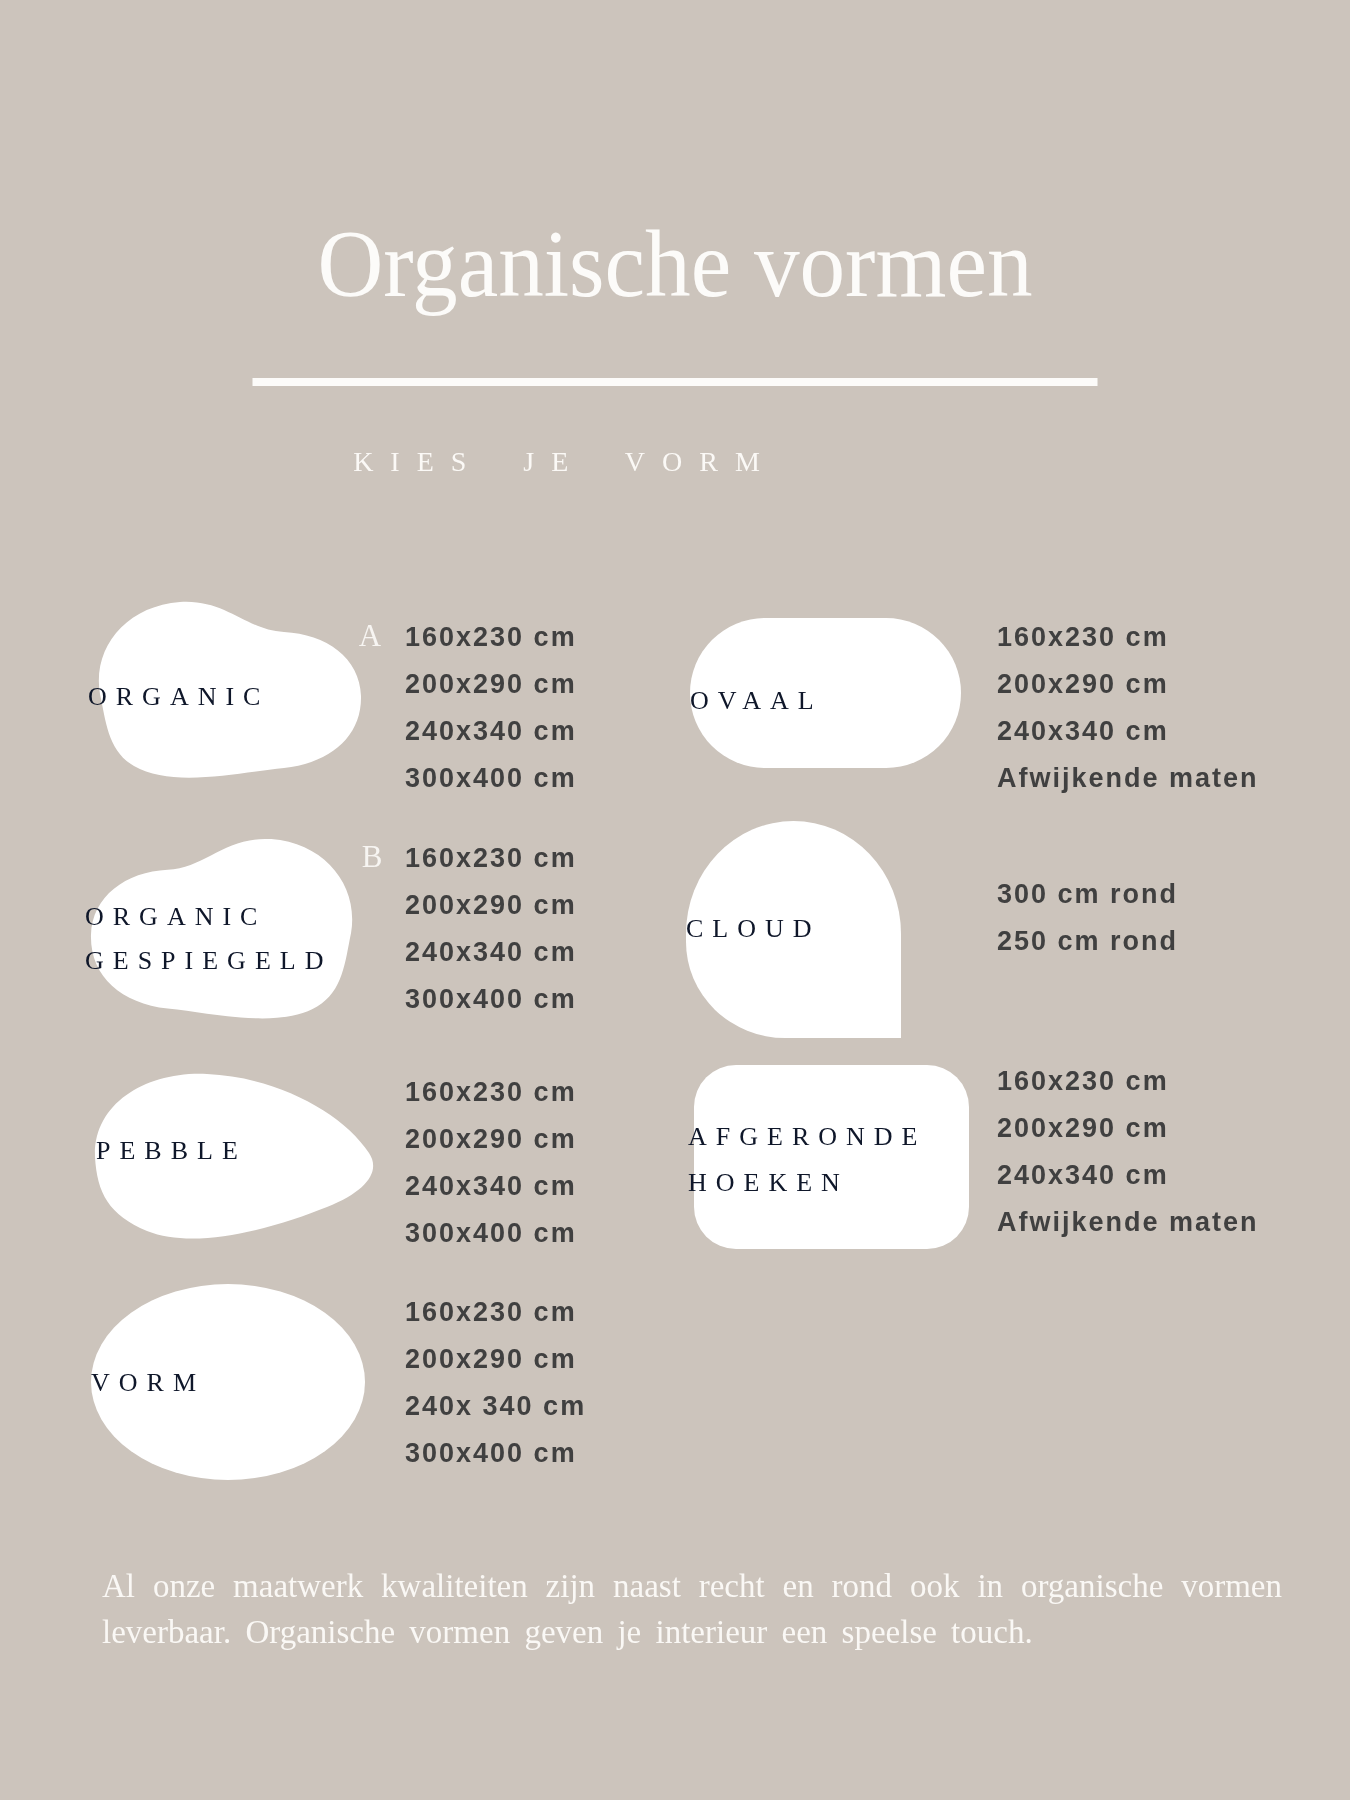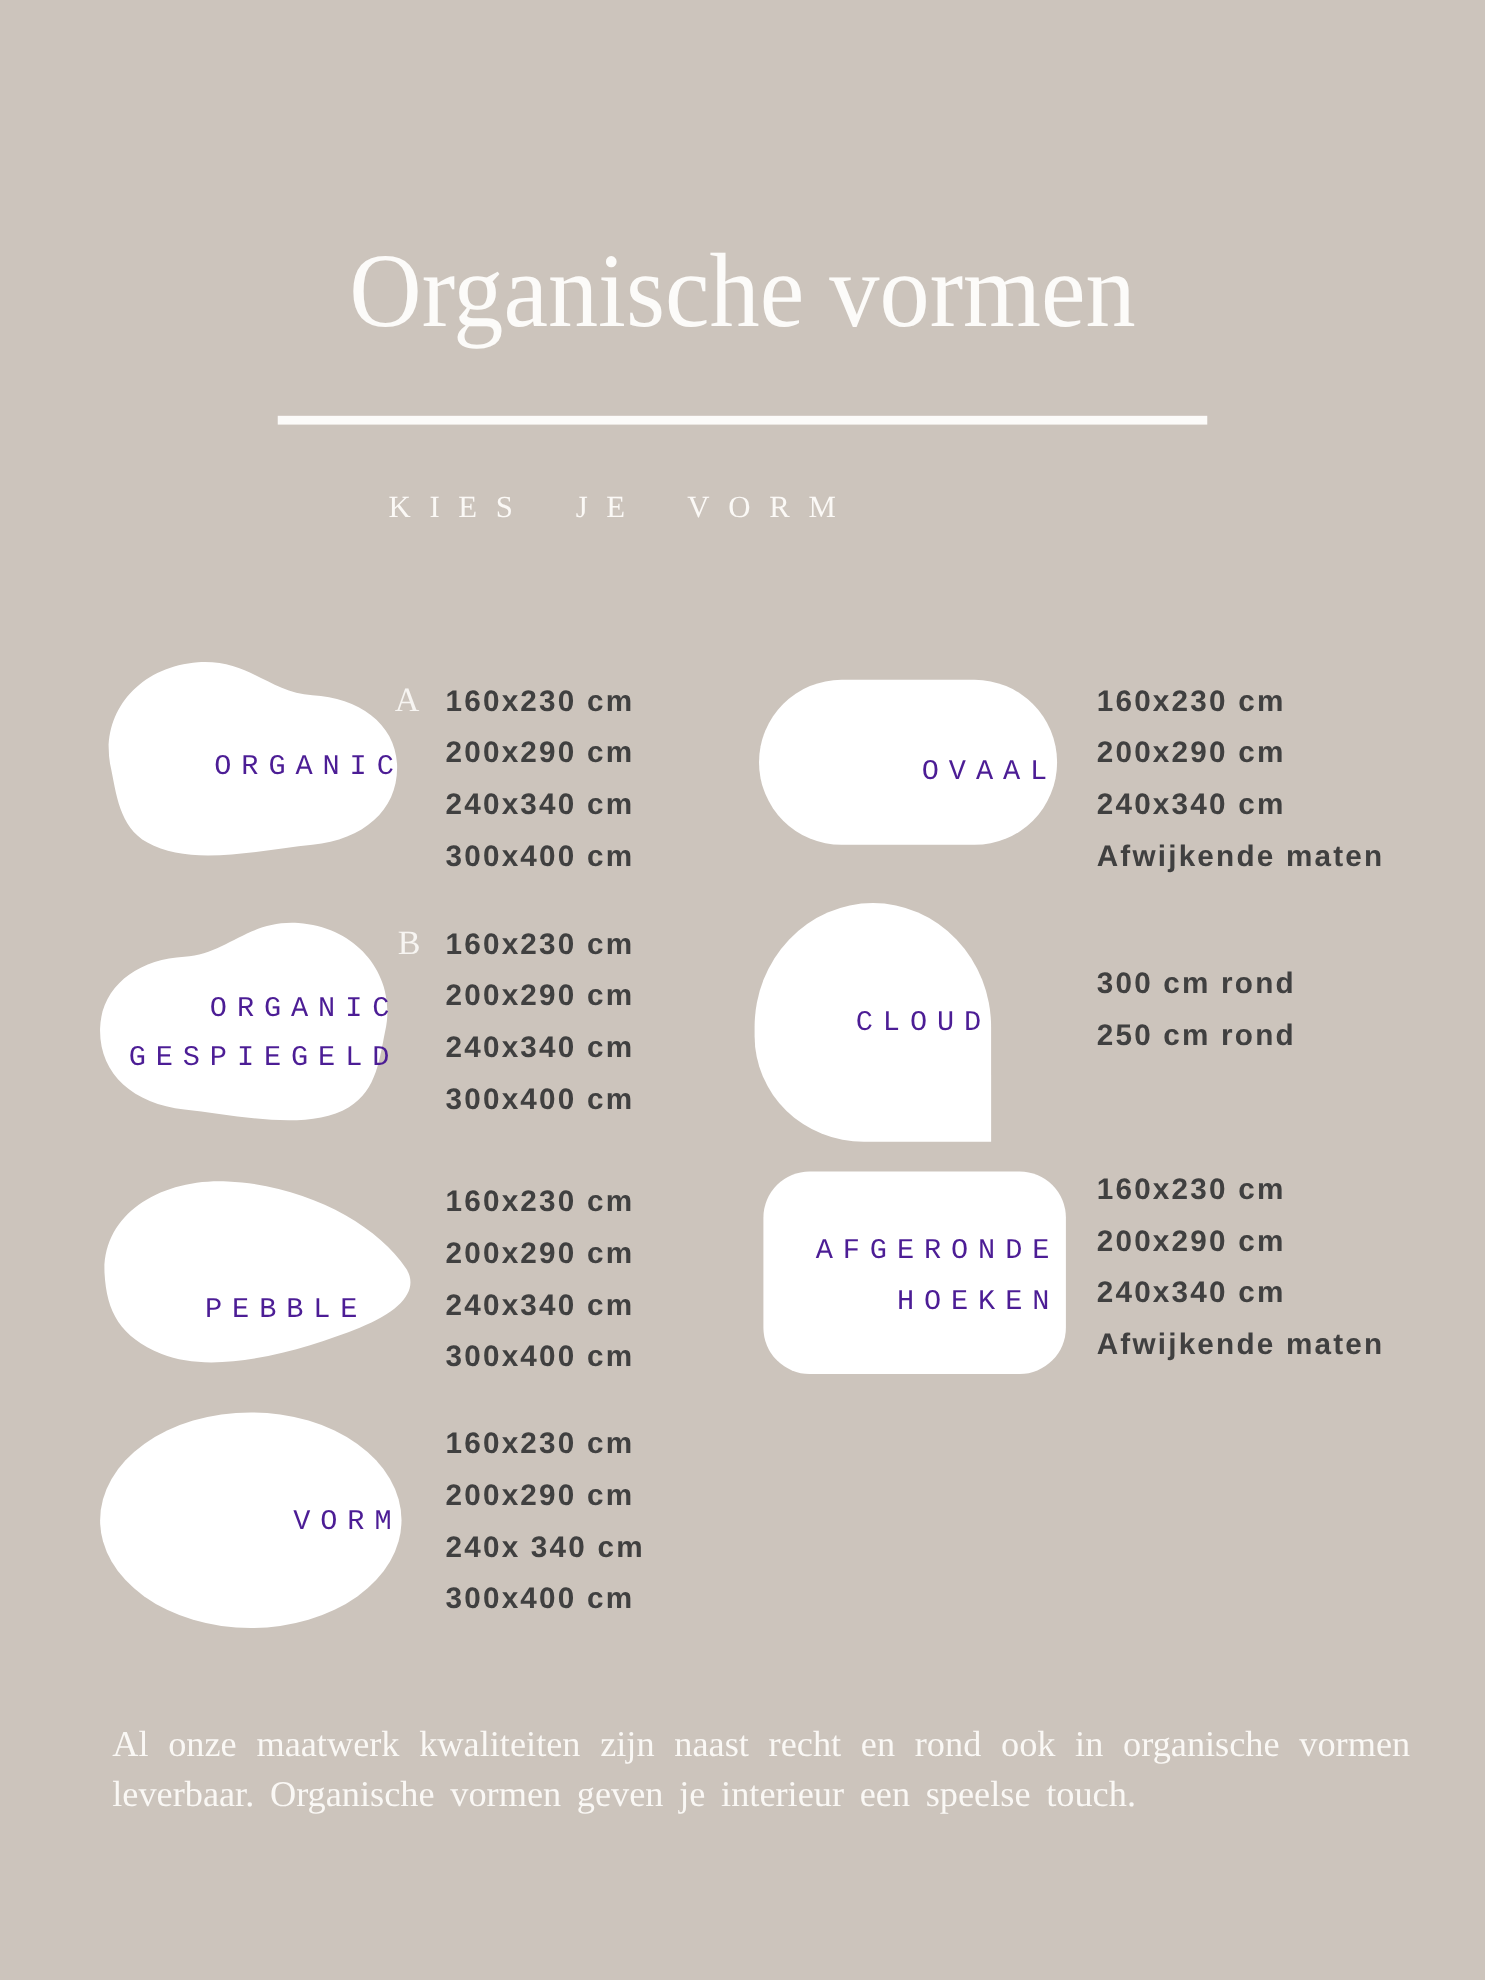--- a/index.html
+++ b/index.html
@@ -21,22 +21,22 @@
   }
   .kicker{
     top:446px;left:0;width:1130px;text-align:center;
     font-size:28px;color:#FBF9F6;
     letter-spacing:17px;word-spacing:16px;white-space:nowrap;
   }
   .blob-svg{display:block;}
   .blob-fill{fill:#FFFFFF;}
   .shape-div{background:#FFFFFF;}
   .shape-label{
-    color:#4c1d95;font-size:26px;letter-spacing:9px;
-    text-align:right;white-space:nowrap;font-family:Liberation Mono, monospace;
+    color:#0f172a;font-size:26px;letter-spacing:9px;
+    text-align:left;white-space:nowrap;
   }
   .variant-letter{
     color:#F7F5F2;font-size:31px;width:36px;text-align:center;
   }
   .size-list{
     font-family:"Liberation Sans","DejaVu Sans",sans-serif;
     font-weight:bold;font-size:27px;line-height:47px;
     color:#404040;letter-spacing:2px;white-space:nowrap;
   }
   .footer-text{
@@ -77,21 +77,21 @@
 <div class="abs size-list" style="left:405px;top:835px;">
   <div>160x230 cm</div>
   <div>200x290 cm</div>
   <div>240x340 cm</div>
   <div>300x400 cm</div>
 </div>
 
 <svg class="abs blob-svg" style="left:85px;top:1065px;" width="293" height="190" viewBox="0 0 293 190" preserveAspectRatio="none">
   <path class="blob-fill" d="M 10 92 C 8 38 62 6 122 9 C 192 12 258 48 284 88 C 296 106 282 126 242 142 C 192 162 112 186 62 166 C 24 150 12 128 10 92 Z"></path>
 </svg>
-<div class="abs shape-label" style="left:72px;top:1136px;width:262px;margin-top:39px;">PEBBLE</div>
+<div class="abs shape-label" style="left:96px;top:1136px;width:262px;">PEBBLE</div>
 <div class="abs size-list" style="left:405px;top:1069px;">
   <div>160x230 cm</div>
   <div>200x290 cm</div>
   <div>240x340 cm</div>
   <div>300x400 cm</div>
 </div>
 
 <div class="abs shape-div" style="left:91px;top:1284px;width:274px;height:196px;border-radius:50%;"></div>
 <div class="abs shape-label" style="left:91px;top:1368px;width:274px;">VORM</div>
 <div class="abs size-list" style="left:405px;top:1289px;">

